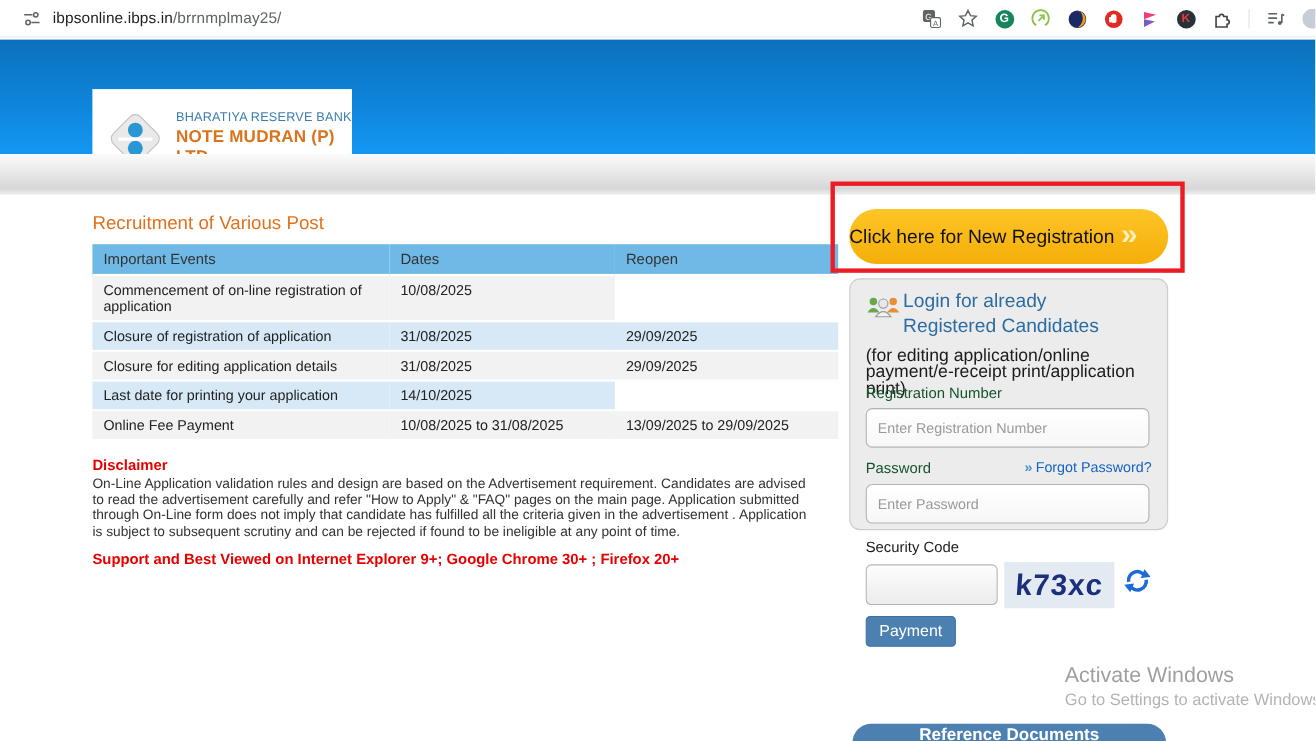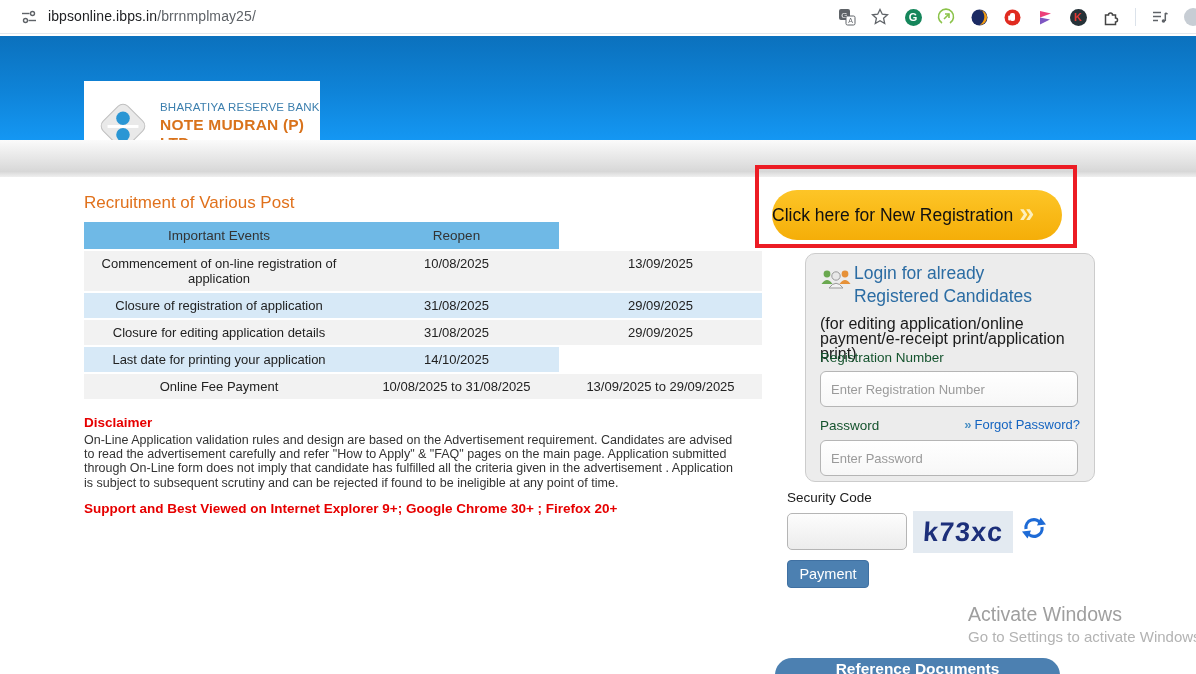--- a/index.html
+++ b/index.html
@@ -29,21 +29,21 @@
   .logo-text { margin-left:8px; }
   .logo-line1 { color:#3c7fae; font-size:11.5px; letter-spacing:0.2px; }
   .logo-line2 { color:#d9731c; font-size:15.5px; font-weight:bold; margin-top:3px; letter-spacing:0.2px; }
   .gray-bar { position:absolute; top:140px; left:0; width:1196px; height:37px;
     background:linear-gradient(180deg,#fbfbfb 0%,#e2e2e2 60%,#d7d7d7 85%,#efefef 100%); }
 
   
   .page-title { position:absolute; left:84px; top:193px; font-size:17px; color:#e0711c; }
   .events-table { position:absolute; left:84px; top:222px; width:678px; font-size:13px; color:#222; }
   .t-row { display:flex; }
-  .t-row > div { padding:5px 10px; border-bottom:2px solid #fff;text-align:center; }
+  .t-row > div { padding:5px 10px; border-bottom:2px solid #fff; }
   .t-row > div:nth-child(1){ width:270px; }
   .t-row > div:nth-child(2){ width:205px; }
   .t-row > div:nth-child(3){ width:203px; }
   .t-head > div { background:#6fb9e6; color:#333; font-size:13.5px; padding:6px 10px; }
   .row-gray > div { background:#f2f2f2; }
   .row-blue > div { background:#d7e9f7; }
 
   .disclaimer-title { position:absolute; left:84px; top:415px; font-size:13.5px; font-weight:bold; color:#e60000; }
   .disclaimer-body { position:absolute; left:84px; top:433px; width:660px; font-size:12.5px; line-height:14.2px; color:#333; }
   .support-note { position:absolute; left:84px; top:501px; font-size:13.5px; font-weight:bold; color:#e60000; }
@@ -51,21 +51,21 @@
   
   .red-box { position:absolute; left:755px; top:165px; width:322px; height:83px; border:4px solid #ec1c24; background:transparent; }
   .new-reg-btn { position:absolute; left:772px; top:190px; width:290px; height:50px; border:none; cursor:pointer;
     border-radius:26px; background:linear-gradient(180deg,#fdc527 0%,#f5ae08 100%);
     color:#111; font-size:17.5px; font-family:"Liberation Sans",sans-serif;
     display:flex; align-items:center; gap:6px; }
   .new-reg-btn .chev { color:#fdf0bd; font-size:27px; font-weight:bold; line-height:1; margin-top:-3px; }
 
   
   .login-panel { position:absolute; left:772px; top:253px; width:290px; height:229px;
-    background:#ececec; border:1px solid #cccccc; border-radius:10px;margin-left:33px; }
+    background:#ececec; border:1px solid #cccccc; border-radius:10px; }
   .login-icon { position:absolute; left:14px; top:13px; }
   .login-title { position:absolute; left:48px; top:8px; width:205px; font-size:17.5px; line-height:23px; color:#2b6ca3; }
   .login-sub { position:absolute; left:14px; top:62px; width:264px; font-size:16px; line-height:15px; color:#1a1a1a; }
   .field-label { position:absolute; font-size:13.5px; color:#14532d; }
   .text-input { position:absolute; width:258px; height:36px; border:1px solid #b5b5b5; border-radius:6px;
     background:linear-gradient(180deg,#ffffff 0%,#f7f7f7 100%); padding:0 10px; font-size:13px; color:#333;
     font-family:"Liberation Sans",sans-serif; }
   .text-input::placeholder { color:#9a9a9a; }
   .forgot { position:absolute; right:14px; top:163px; font-size:13px; color:#1464c0; text-decoration:none; }
   .forgot .fchev { color:#4a90c4; font-weight:bold; margin-right:3px; }
@@ -194,26 +194,26 @@
       </div>
     </div>
   </div>
   <div class="gray-bar"></div>
 
   <div class="page-title">Recruitment of Various Post</div>
 
   <div class="events-table">
     <div class="t-row t-head">
       <div>Important Events</div>
+      <div>Dates</div>
       <div>Reopen</div>
     </div>
     <div class="t-row row-gray">
       <div>Commencement of on-line registration of application</div>
       <div>10/08/2025</div>
-      <div>13/09/2025</div>
     </div>
     <div class="t-row row-blue">
       <div>Closure of registration of application</div>
       <div>31/08/2025</div>
       <div>29/09/2025</div>
     </div>
     <div class="t-row row-gray">
       <div>Closure for editing application details</div>
       <div>31/08/2025</div>
       <div>29/09/2025</div>

